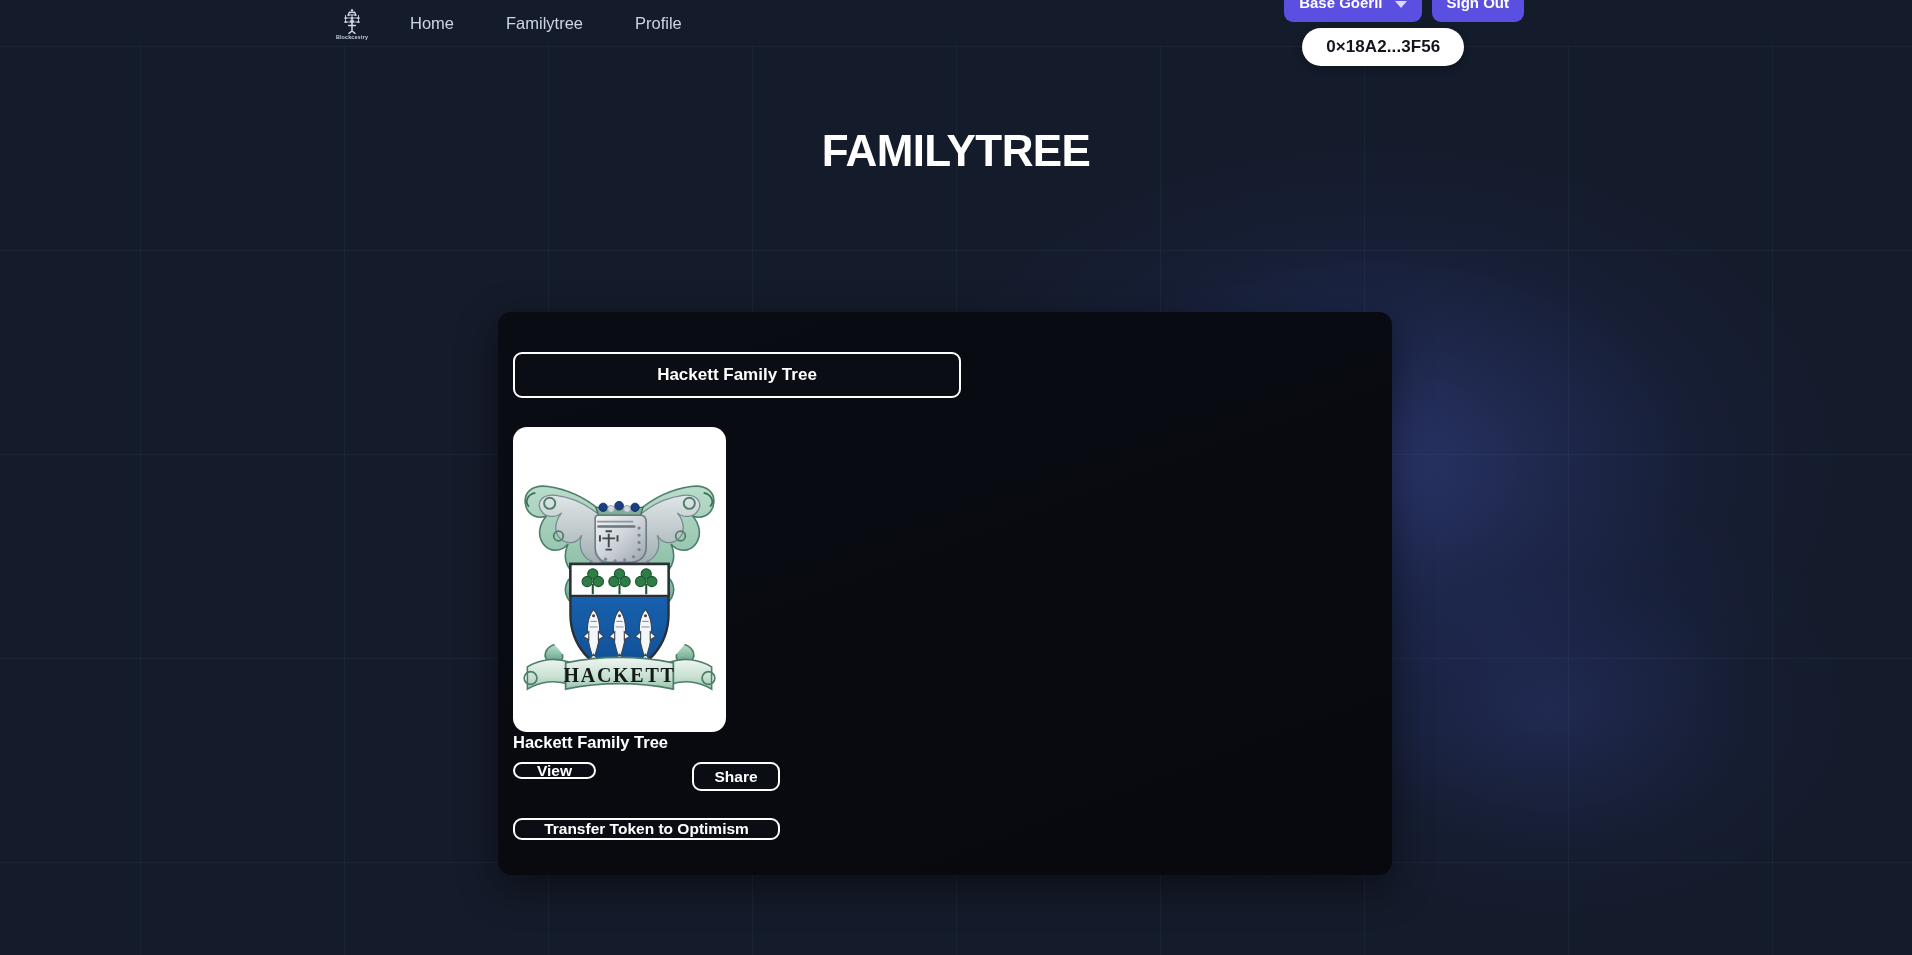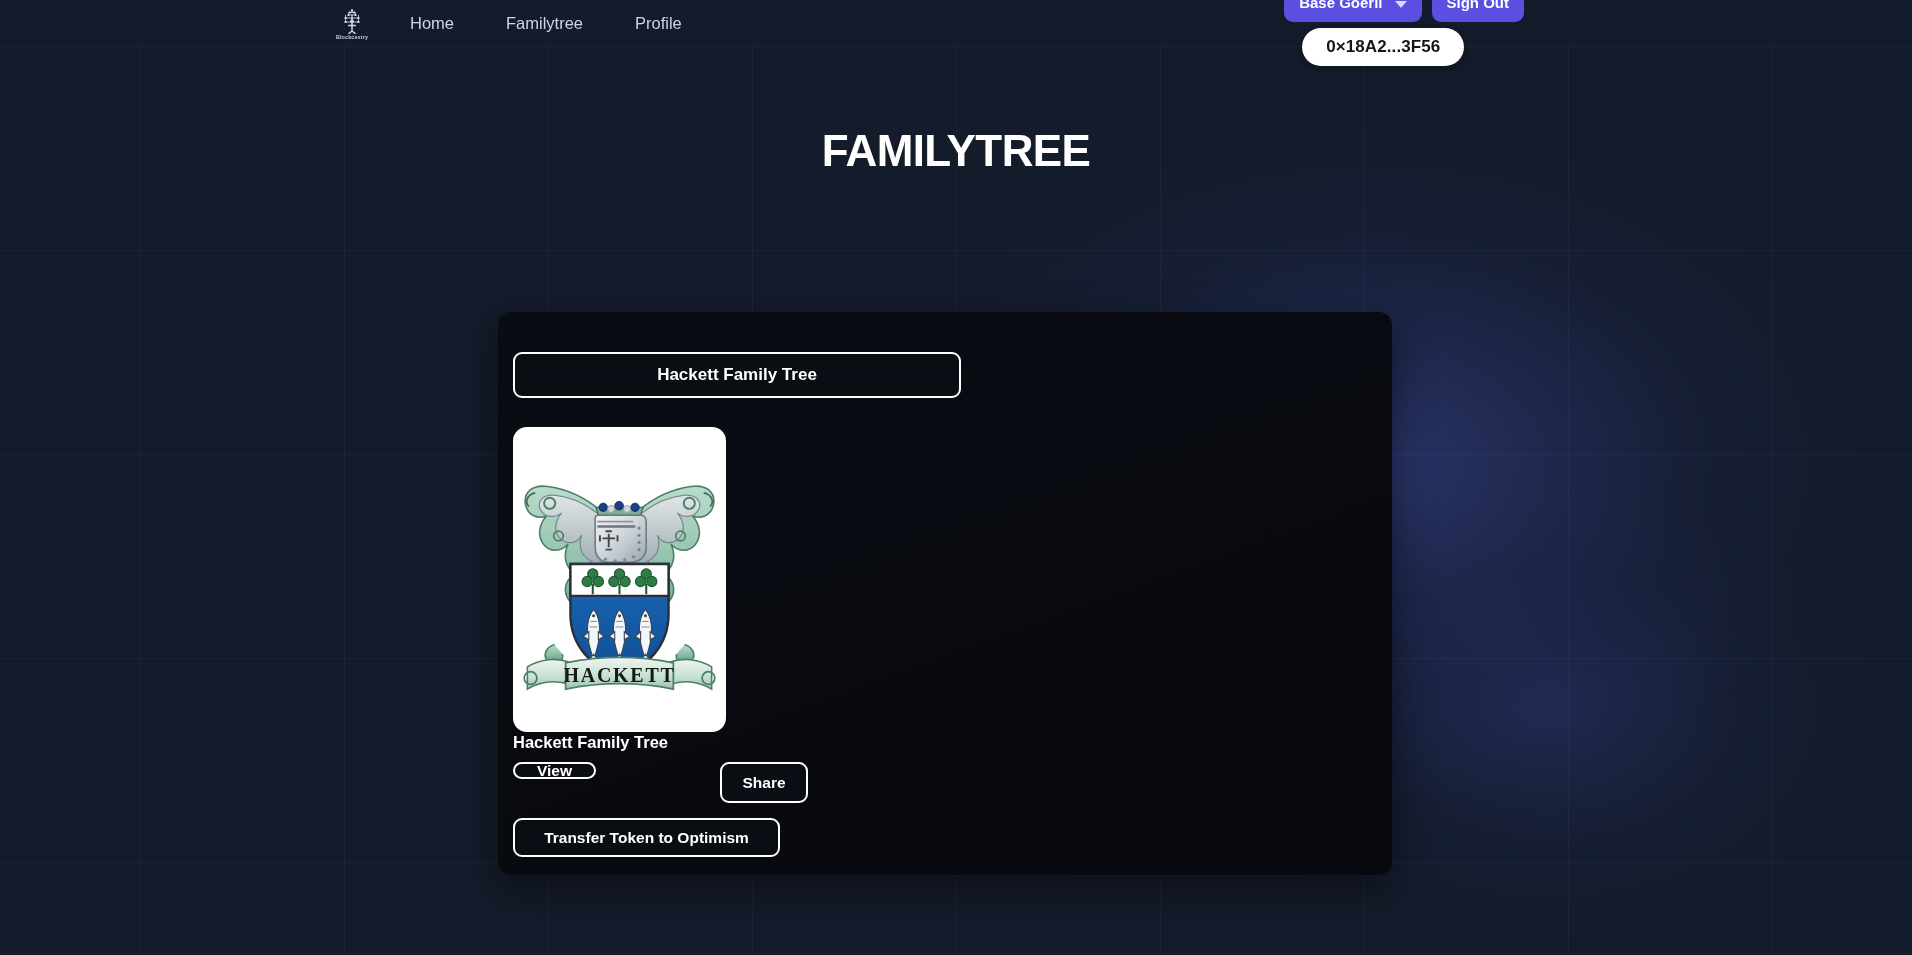--- a/index.html
+++ b/index.html
@@ -272,29 +272,28 @@
     left: 0; top: 0;
     width: 83px;
     height: 17px;
     font-size: 15.5px;
   }
 
   #share-button {
     position: absolute;
     left: 179px; top: 0;
     width: 88px;
-    height: 41px;
+    height: 29px;
     font-size: 15.5px;
-    margin-left: 28px;
   }
 
   #transfer-button {
     margin-top: 27px;
     width: 267px;
-    height: 39px;
+    height: 22px;
     font-size: 15.5px;
   }
 </style>
 </head>
 <body>
 
 <div id="bg-root"></div>
 <div id="bg-glow"></div>
 <div id="bg-glow-2"></div>
 <div id="bg-grid"></div>

